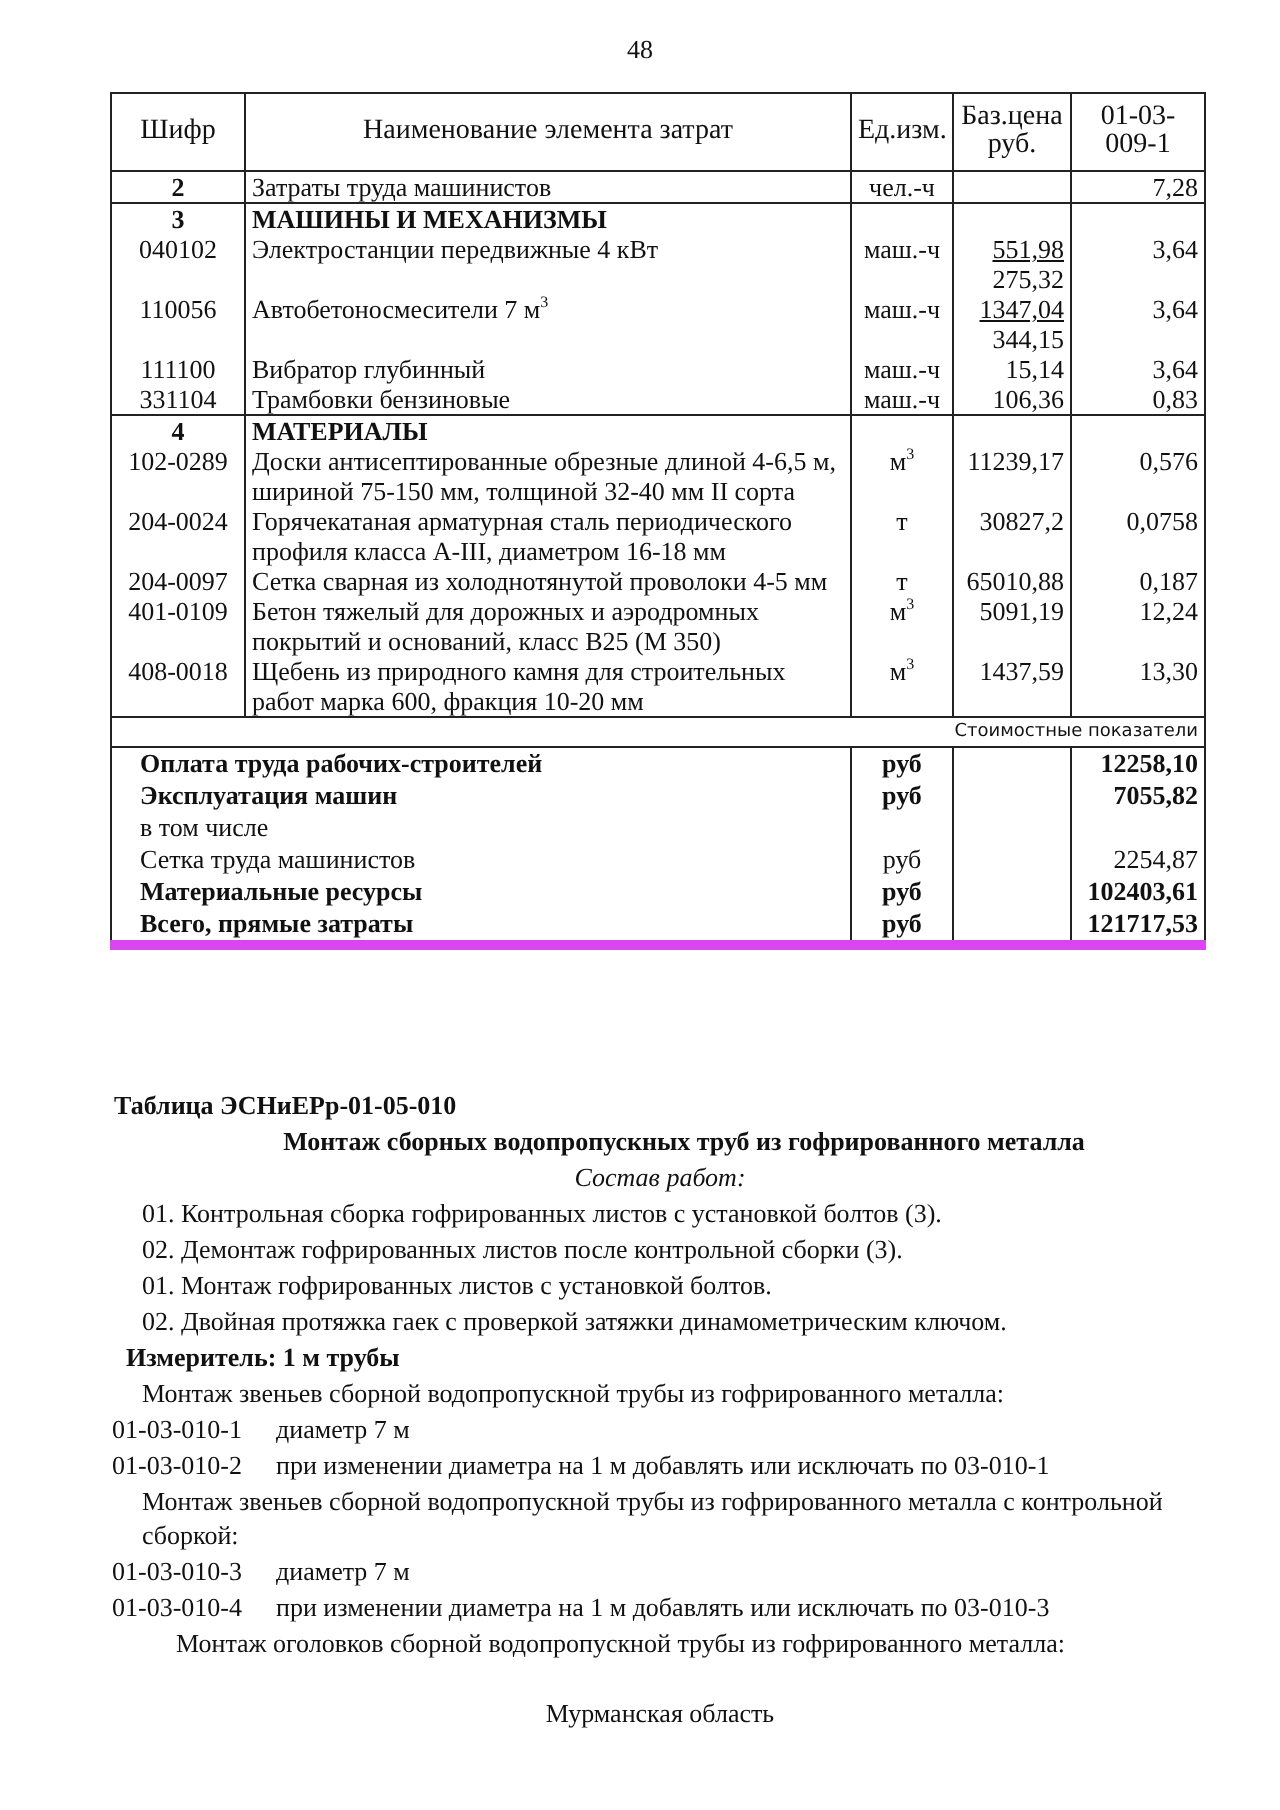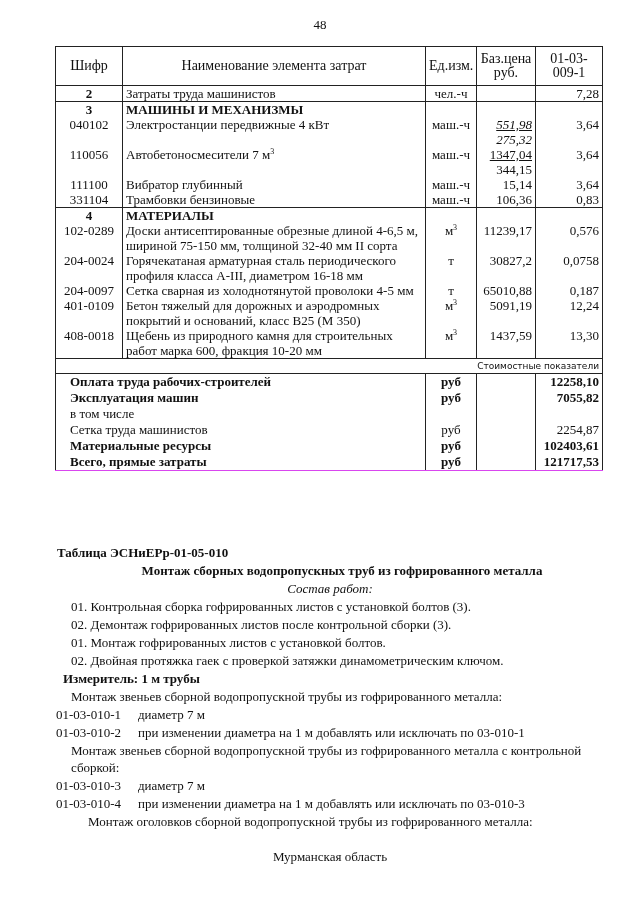--- a/index.html
+++ b/index.html
@@ -16,21 +16,21 @@
   .vl { border-right: 1px solid #222; }
   .bl { border-left: 1px solid #222; }
   tr.hdr th { border: 1px solid #222; height: 38px; vertical-align: middle; text-align: center; font-size: 14px; line-height: 14px; }
   tr.hdr th.c-price { text-align: center; }
   tr.sep td { border-top: 1px solid #222; }
   .bold { font-weight: bold !important; }
   .u { text-decoration: underline; }
   tr.caption td { border-top: 1px solid #222; border-bottom: 1px solid #222; text-align: right; font-family: "DejaVu Sans", sans-serif; font-size: 9px; height: 14px; line-height: 14px; }
   tr.sum td { height: 16px; line-height: 16px; }
   tr.sum td.c-name { padding-left: 14px; }
-  tr.last td { border-bottom: 1px solid #d946ef; }
+  tr.last td { border-bottom: 5px solid #d946ef; }
   sup { font-size: 8px; line-height: 0; }
   .sec { position: absolute; left: 0; width: 640px; font-size: 13px; line-height: 17px; }
   .t-label { left: 57px; font-weight: bold; }
   .center { text-align: center; }
   .line { position: absolute; font-size: 13px; line-height: 17px; white-space: nowrap; }
   .code-lbl { display: inline-block; width: 82px; }
 </style>
 </head>
 <body>
 
@@ -58,21 +58,21 @@
         <td class="c-code vl bl bold"><span>3</span></td>
         <td class="c-name vl"><span class="bold">МАШИНЫ И МЕХАНИЗМЫ</span></td>
         <td class="c-unit vl"><span></span></td>
         <td class="c-price vl"><span></span></td>
         <td class="c-val vl"><span></span></td>
       </tr>
       <tr>
         <td class="c-code vl bl" style="line-height: 15px;"><span>040102</span></td>
         <td class="c-name vl" style="line-height: 15px;"><span>Электростанции передвижные 4 кВт</span></td>
         <td class="c-unit vl" style="line-height: 15px;"><span>маш.-ч</span></td>
-        <td class="c-price vl" style="line-height: 15px; font-style: italic;"><span class="u">551,98</span><br><span>275,32</span></td>
+        <td class="c-price vl" style="line-height: 15px;"><span class="u">551,98</span><br><span>275,32</span></td>
         <td class="c-val vl" style="line-height: 15px;"><span>3,64</span></td>
       </tr>
       <tr>
         <td class="c-code vl bl" style="line-height: 15px;"><span>110056</span></td>
         <td class="c-name vl" style="line-height: 15px;"><span>Автобетоносмесители 7 м</span><sup>3</sup></td>
         <td class="c-unit vl" style="line-height: 15px;"><span>маш.-ч</span></td>
         <td class="c-price vl" style="line-height: 15px;"><span class="u">1347,04</span><br><span>344,15</span></td>
         <td class="c-val vl" style="line-height: 15px;"><span>3,64</span></td>
       </tr>
       <tr>

